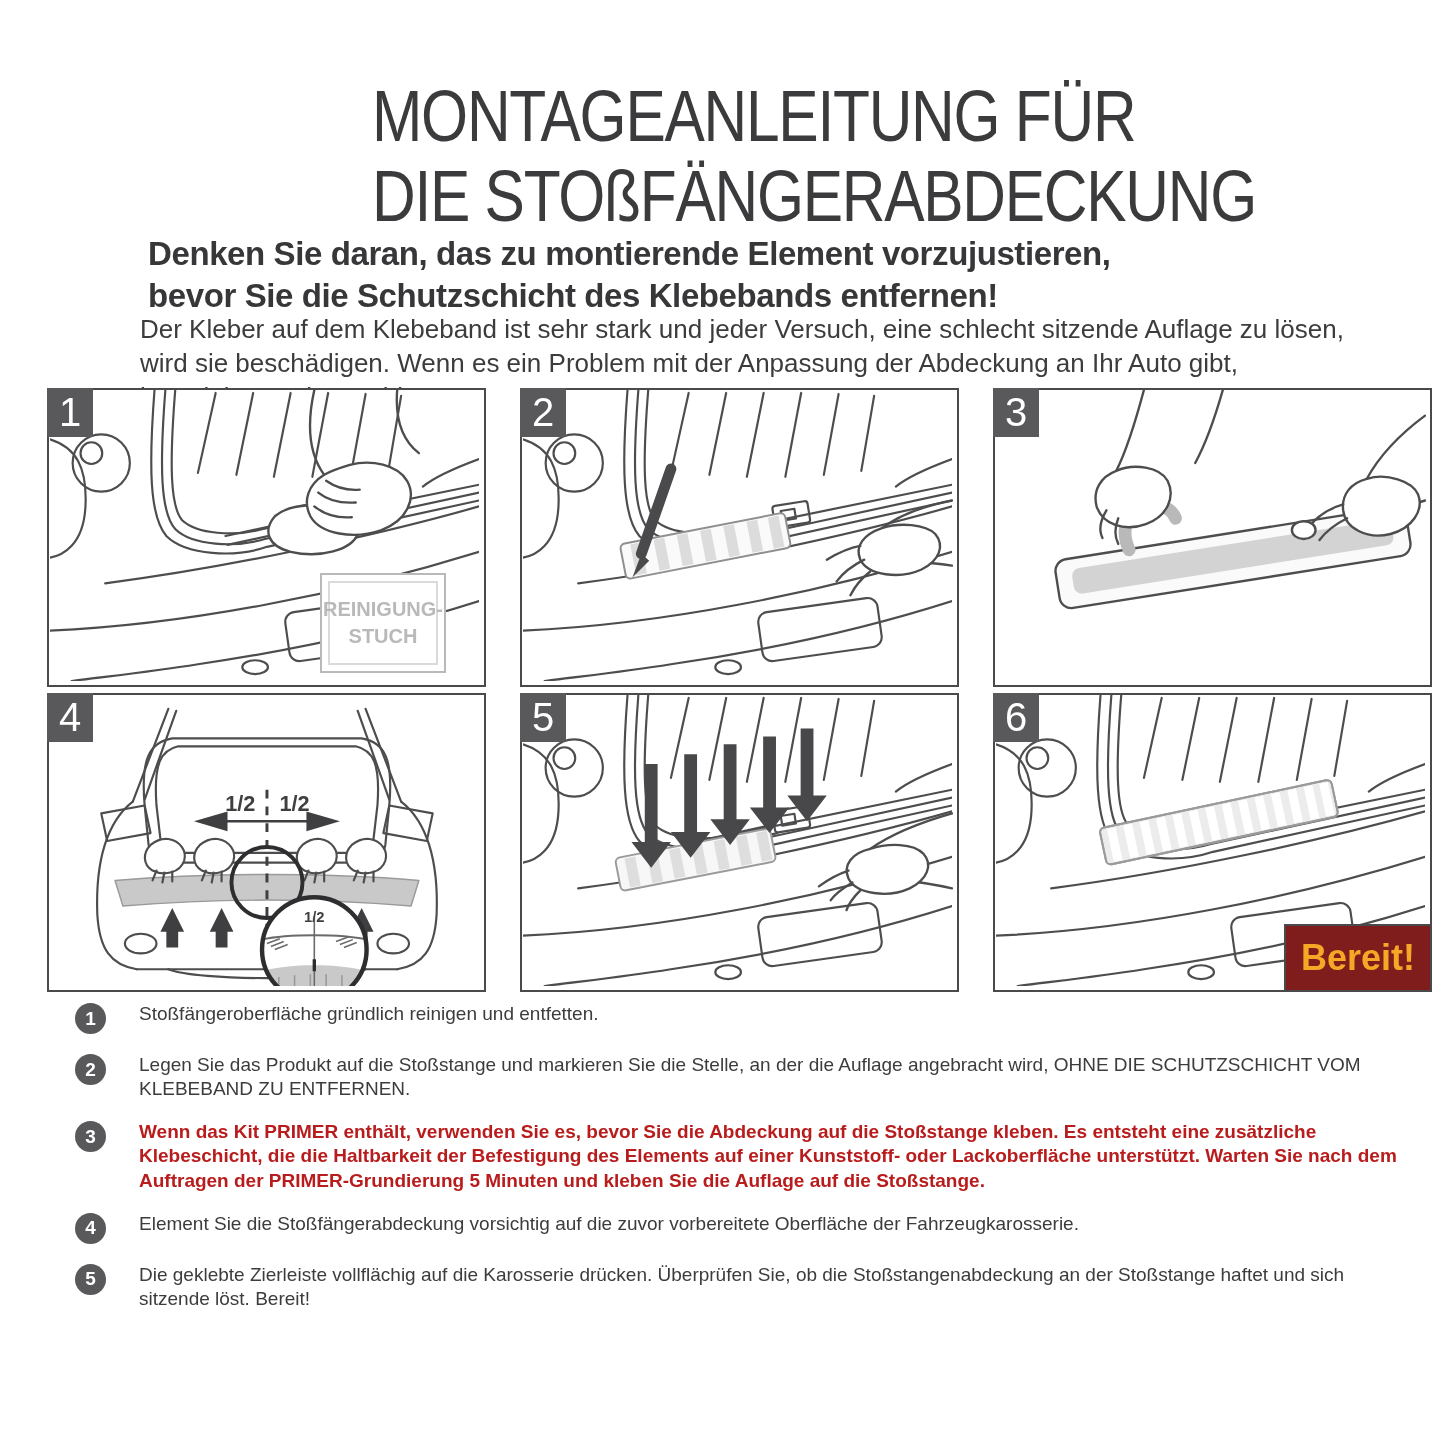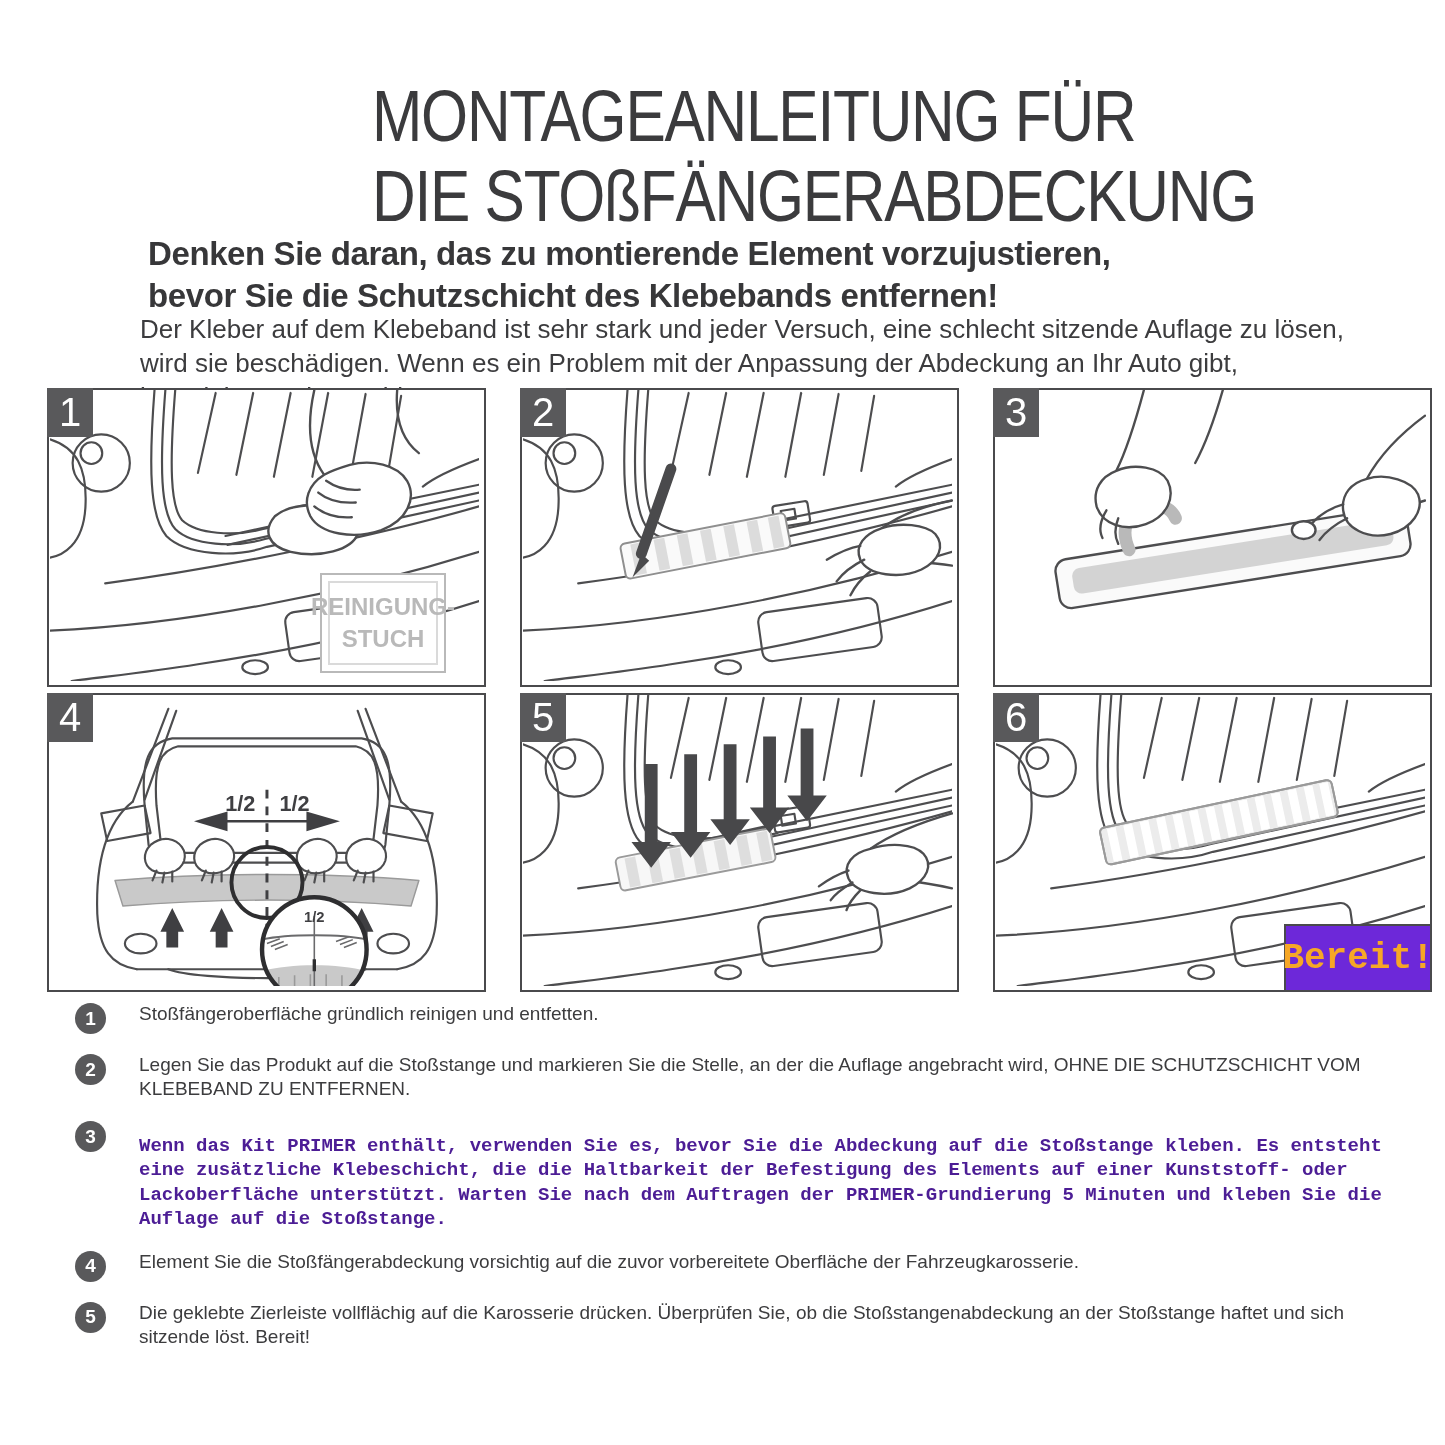--- a/index.html
+++ b/index.html
@@ -28,36 +28,36 @@
   }
   .panel-num{
     position:absolute;top:-2px;left:-2px;width:46px;height:49px;background:#59595b;
     color:#fff;font-size:40px;display:flex;align-items:center;justify-content:center;z-index:3;
   }
   .panel svg.art{position:absolute;left:0;top:0;width:431px;height:291px;}
   .cloth-label{
     position:absolute;right:38px;bottom:12px;width:126px;height:100px;background:#fff;
     border:2px solid #b9b9b9;box-shadow:inset 0 0 0 6px #fff,inset 0 0 0 8px #dadada;
     display:flex;align-items:center;justify-content:center;text-align:center;
-    color:#b9b9b9;font-weight:700;font-size:24px;line-height:1.35;z-index:2;padding:4px;box-sizing:border-box;
+    color:#b9b9b9;font-weight:700;font-size:20px;line-height:1.35;z-index:2;padding:4px;box-sizing:border-box;
   }
   .ready-label{
-    position:absolute;right:-2px;bottom:-2px;width:144px;height:64px;background:#6d28d9;
+    position:absolute;right:-2px;bottom:-2px;width:144px;height:64px;background:#7f1d1d;
     border:2px solid #4a4a4c;display:flex;align-items:center;justify-content:center;
-    color:#f6a726;font-weight:700;font-size:36px;z-index:2;font-family:Liberation Mono, monospace;
+    color:#f6a726;font-weight:700;font-size:36px;z-index:2;
   }
   
   .steps{position:absolute;left:75px;top:1002px;width:1330px;}
   .step{display:flex;gap:33px;margin-bottom:19px;}
   .step-num{
     flex:none;width:31px;height:31px;border-radius:50%;background:#59595b;color:#fff;
     font-size:19px;font-weight:700;display:flex;align-items:center;justify-content:center;margin-top:1px;
   }
   .step-body{font-size:19px;line-height:1.27;max-width:1300px;color:#3c3c3e;}
-  .step-note{font-weight:700;margin-top:14px;color:#4c1d95;font-family:Liberation Mono, monospace;}
+  .step-note{font-weight:700;margin-top:0;color:#b91c1c;}
   .hidden-defs{position:absolute;width:0;height:0;overflow:hidden;}
   svg text{font-family:"Liberation Sans","DejaVu Sans",sans-serif;}
 </style>
 </head>
 <body>
 
 <div class="page">
 
   <svg class="hidden-defs" aria-hidden="true">
     <defs>

